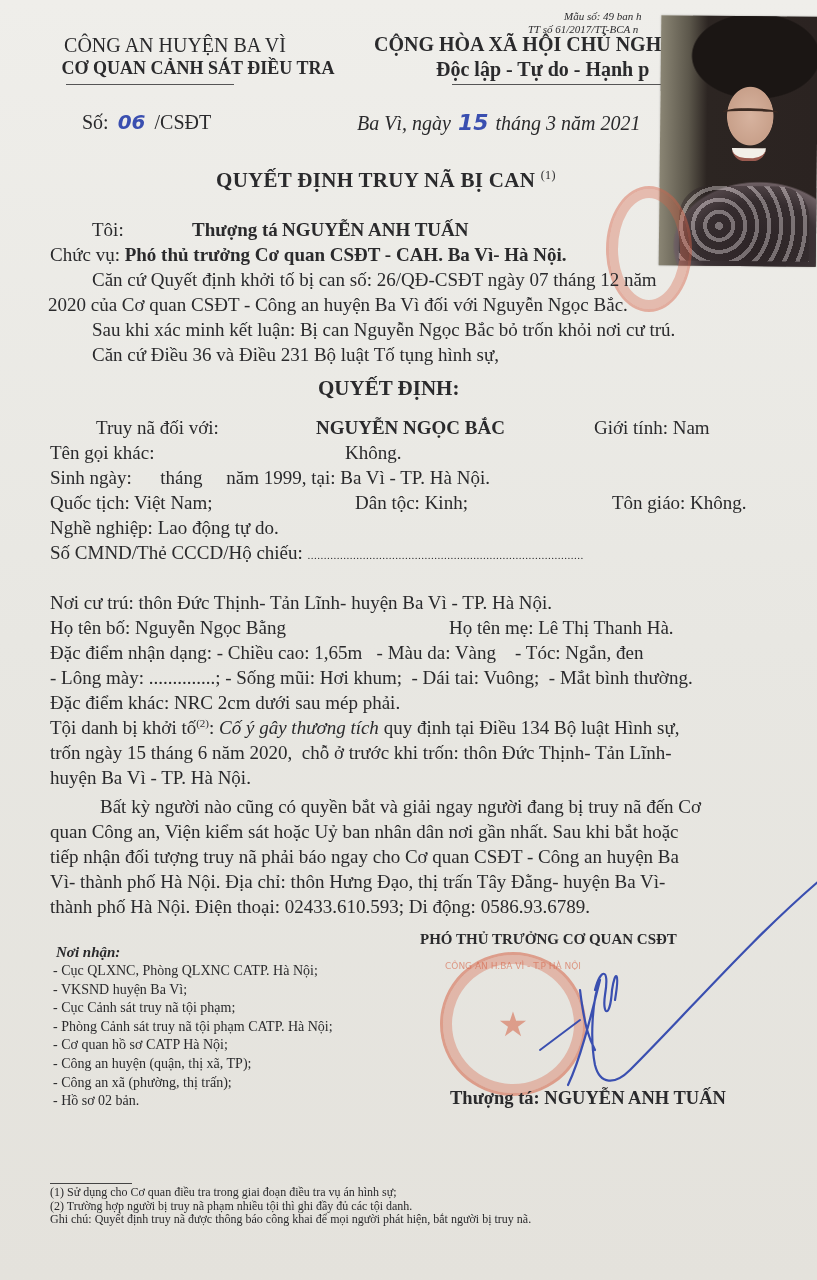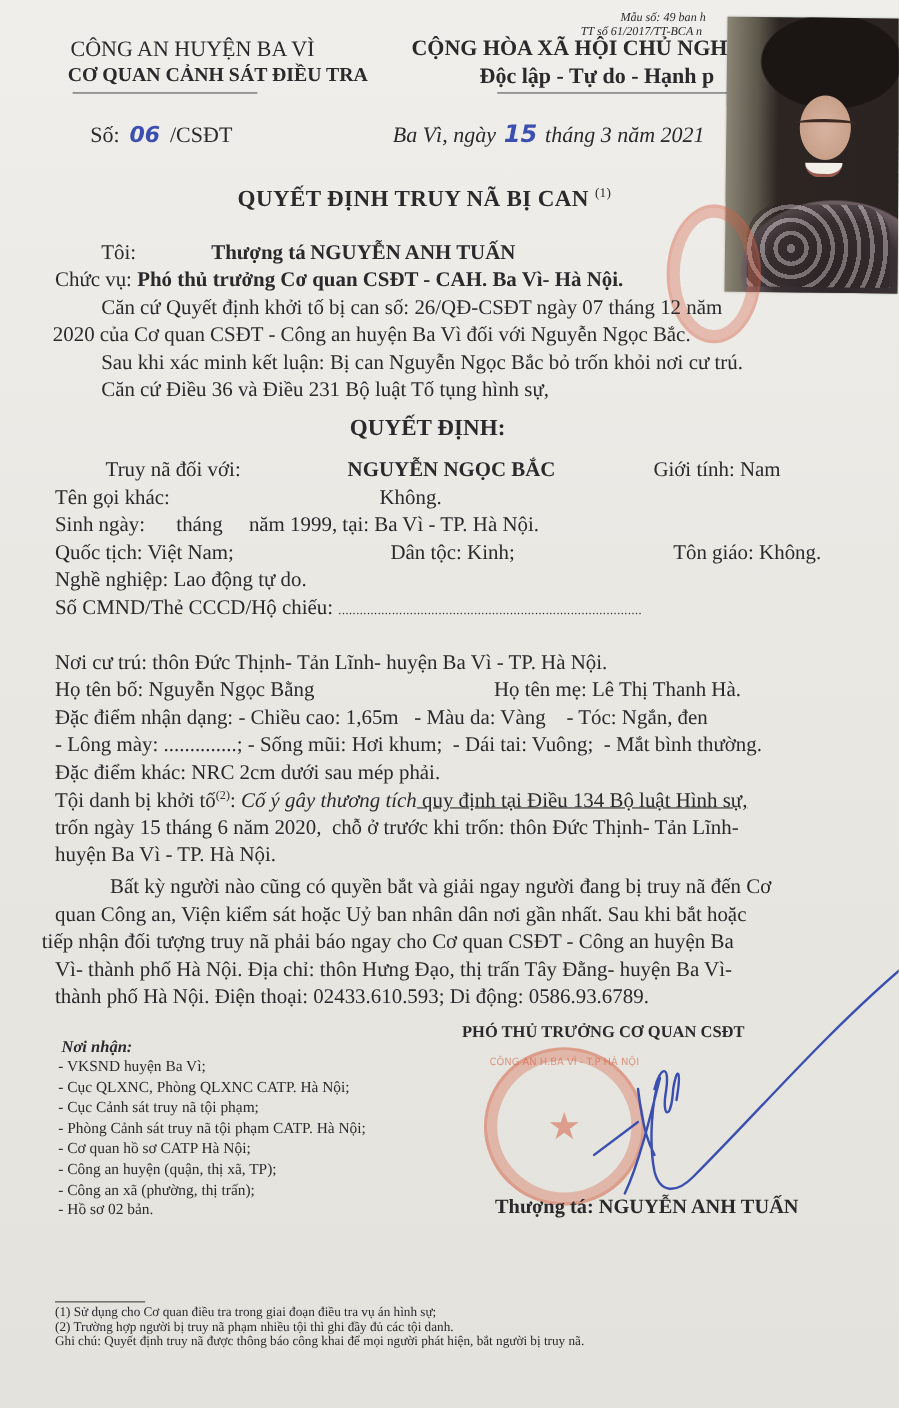--- a/index.html
+++ b/index.html
@@ -126,37 +126,37 @@
   <div class="abs t19" style="left:50px; top:592px;">Nơi cư trú: thôn Đức Thịnh- Tản Lĩnh- huyện Ba Vì - TP. Hà Nội.</div>
 
   <div class="abs t19" style="left:50px; top:617px;">Họ tên bố: Nguyễn Ngọc Bằng</div>
   <div class="abs t19" style="left:423px; top:617px;margin-left:26px;">Họ tên mẹ: Lê Thị Thanh Hà.</div>
 
   <div class="abs t19" style="left:50px; top:642px; white-space:pre;">Đặc điểm nhận dạng: - Chiều cao: 1,65m   - Màu da: Vàng    - Tóc: Ngắn, đen</div>
   <div class="abs t19" style="left:50px; top:667px; white-space:pre;">- Lông mày: ..............; - Sống mũi: Hơi khum;  - Dái tai: Vuông;  - Mắt bình thường.</div>
   <div class="abs t19" style="left:50px; top:692px;">Đặc điểm khác: NRC 2cm dưới sau mép phải.</div>
 
   <div class="abs t19" style="left:50px; top:717px;">
-    <span>Tội danh bị khởi tố</span><sup style="font-size:11px;">(2)</sup>: <span class="i">Cố ý gây thương tích</span><span style="white-space:pre;text-decoration:underline;"> quy định tại Điều 134 Bộ luật Hình sự,</span>
+    <span>Tội danh bị khởi tố</span><sup style="font-size:11px;">(2)</sup>: <span class="i">Cố ý gây thương tích</span><span style="white-space:pre;"> quy định tại Điều 134 Bộ luật Hình sự,</span>
   </div>
   <div class="abs t19" style="left:50px; top:742px; white-space:pre;">trốn ngày 15 tháng 6 năm 2020,  chỗ ở trước khi trốn: thôn Đức Thịnh- Tản Lĩnh-</div>
   <div class="abs t19" style="left:50px; top:767px;">huyện Ba Vì - TP. Hà Nội.</div>
 
   <div class="abs t19" style="left:100px; top:796px;">Bất kỳ người nào cũng có quyền bắt và giải ngay người đang bị truy nã đến Cơ</div>
   <div class="abs t19" style="left:50px; top:821px;">quan Công an, Viện kiểm sát hoặc Uỷ ban nhân dân nơi gần nhất. Sau khi bắt hoặc</div>
-  <div class="abs t19" style="left:38px; top:846px;">tiếp nhận đối tượng truy nã phải báo ngay cho Cơ quan CSĐT - Công an huyện Ba</div>
+  <div class="abs t19" style="left:50px; top:846px;">tiếp nhận đối tượng truy nã phải báo ngay cho Cơ quan CSĐT - Công an huyện Ba</div>
   <div class="abs t19" style="left:50px; top:871px;">Vì- thành phố Hà Nội. Địa chỉ: thôn Hưng Đạo, thị trấn Tây Đằng- huyện Ba Vì-</div>
   <div class="abs t19" style="left:50px; top:896px;">thành phố Hà Nội. Điện thoại: 02433.610.593; Di động: 0586.93.6789.</div>
 
   <div class="abs b i" style="left:56px; top:944px; font-size:15px;text-align:right;">
     <span>Nơi nhận</span>:
   </div>
   <div class="abs" style="left:53px; top:962px; font-size:14px; line-height:18.6px; white-space:normal;">
+    <div>- Cục QLXNC, Phòng QLXNC CATP. Hà Nội;</div>
     <div>- VKSND huyện Ba Vì;</div>
-    <div>- Cục QLXNC, Phòng QLXNC CATP. Hà Nội;</div>
     <div>- Cục Cảnh sát truy nã tội phạm;</div>
     <div>- Phòng Cảnh sát truy nã tội phạm CATP. Hà Nội;</div>
     <div>- Cơ quan hồ sơ CATP Hà Nội;</div>
     <div>- Công an huyện (quận, thị xã, TP);</div>
     <div>- Công an xã (phường, thị trấn);</div>
     <div>- Hồ sơ 02 bản.</div>
   </div>
 
   <div class="abs b" style="left:420px; top:931px; font-size:15px;">PHÓ THỦ TRƯỞNG CƠ QUAN CSĐT</div>
 

